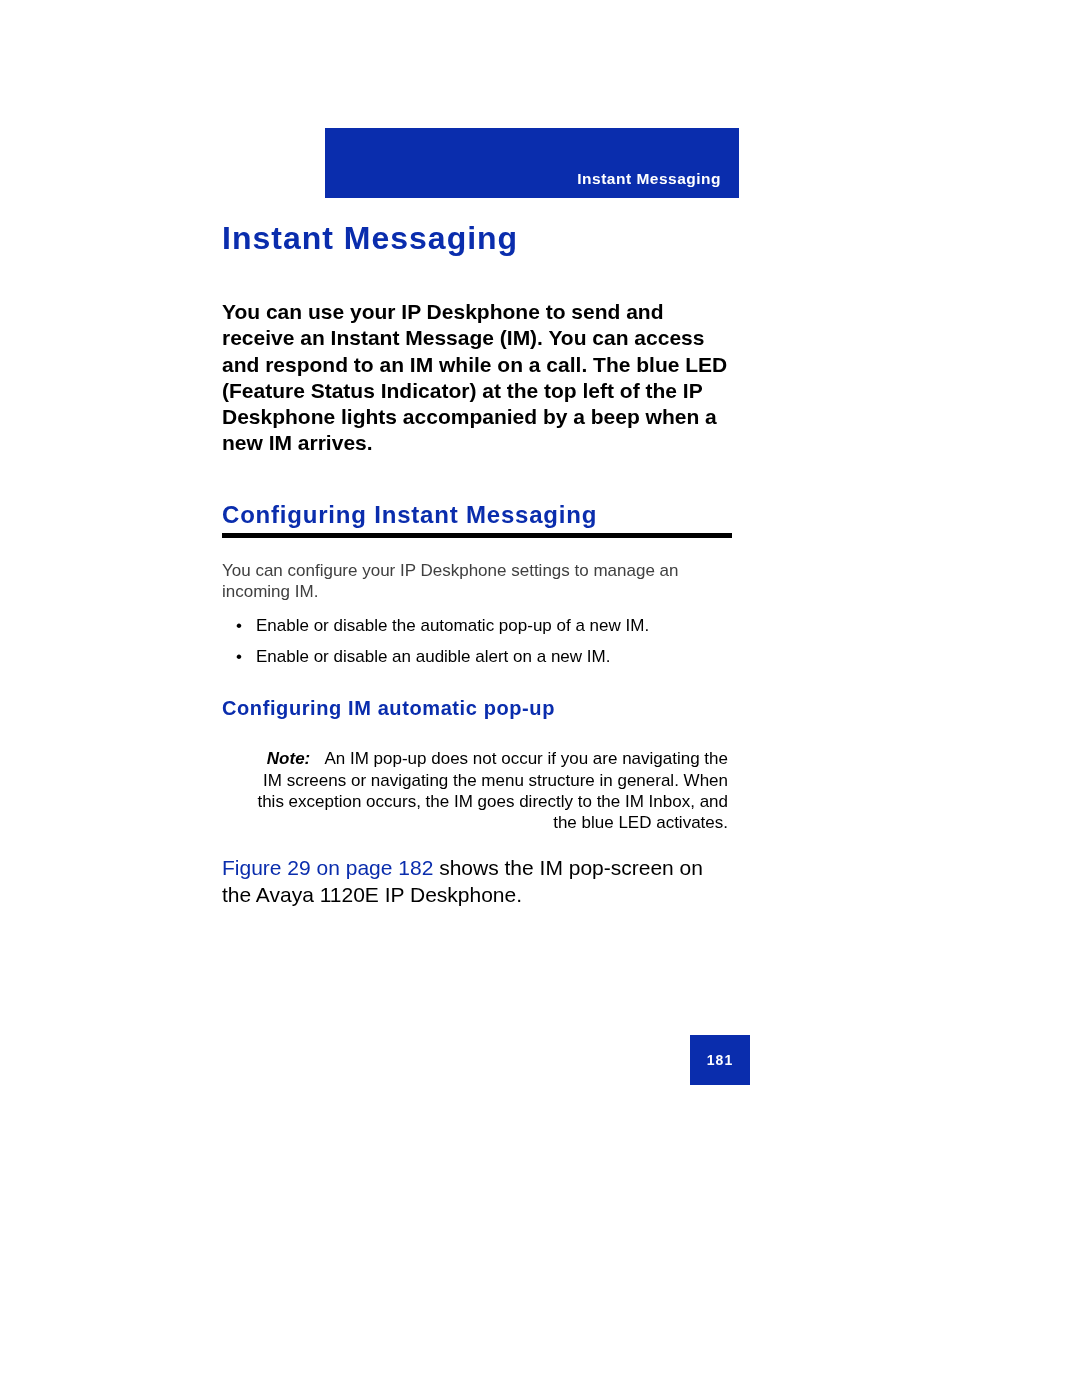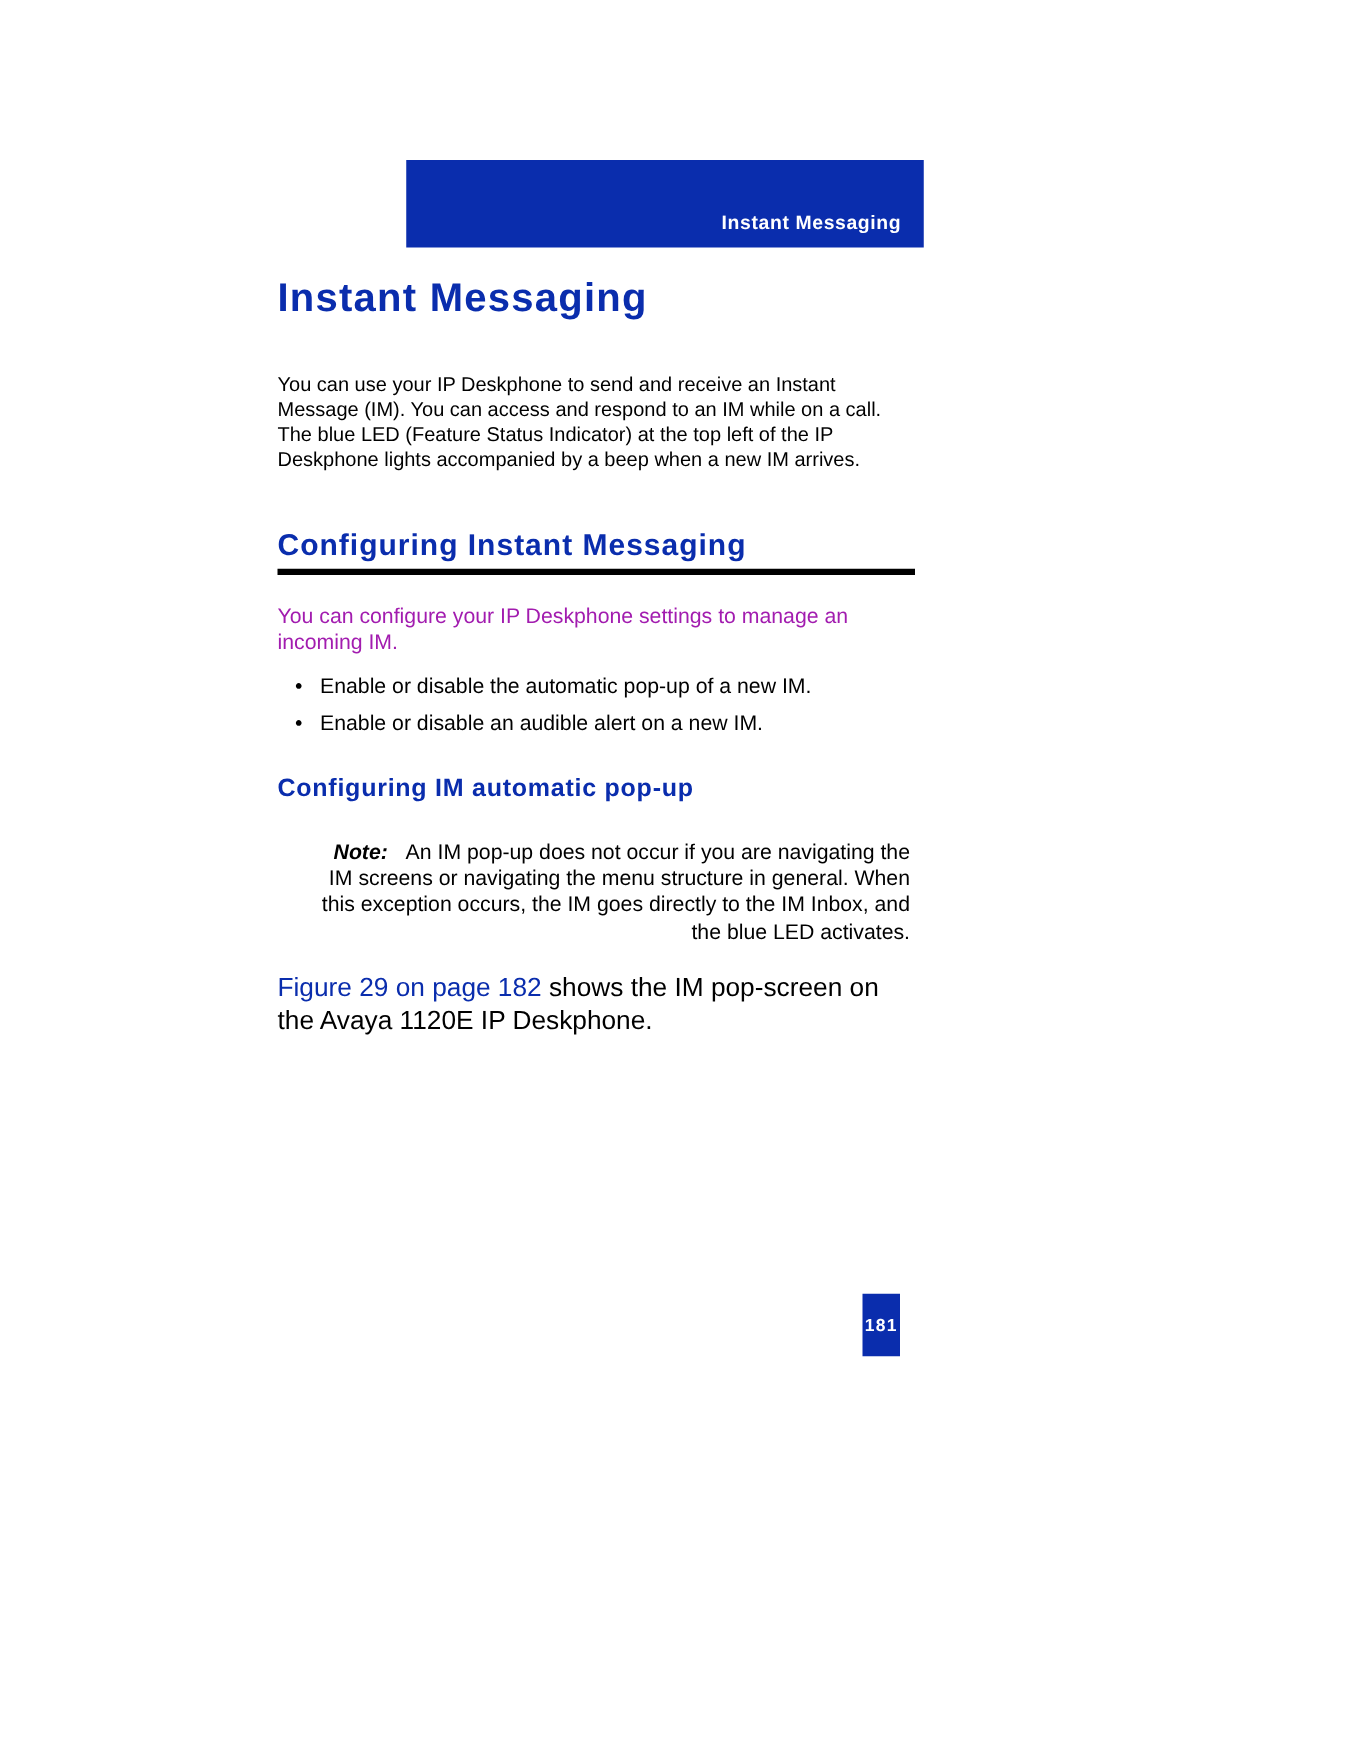--- a/index.html
+++ b/index.html
@@ -36,23 +36,24 @@
     }
     .h1 {
       color: #0a2dad;
       font-size: 32px;
       font-weight: bold;
       letter-spacing: 1px;
       margin-bottom: 42px;
     }
     .para {
       color: #000000;
-      font-size: 16px;
+      font-size: 21px;
       line-height: 1.25;
       margin-bottom: 22px;
+      font-weight: bold;
     }
     .h2 {
       color: #0a2dad;
       font-size: 24px;
       font-weight: bold;
       letter-spacing: 0.8px;
       margin-top: 44px;
       margin-bottom: 2px;
       padding-bottom: 4px;
       border-bottom: 5px solid #000000;
@@ -60,21 +61,21 @@
     }
     .h3 {
       color: #0a2dad;
       font-size: 20px;
       font-weight: bold;
       letter-spacing: 0.6px;
       margin-top: 28px;
       margin-bottom: 14px;
     }
     .sub-para {
-      color: #a21caf;
+      color: #404040;
       font-size: 17px;
       line-height: 1.25;
       margin-top: 22px;
       margin-bottom: 4px;
     }
     .bullet-list {
       margin-top: 12px;
       margin-bottom: 10px;
     }
     .bullet-item {
@@ -108,21 +109,21 @@
       line-height: 1.25;
       margin-top: 4px;
     }
     .ref-link {
       color: #0a2dad;
     }
     .page-box {
       position: absolute;
       top: 1035px;
       left: 690px;
-      width: 30px;
+      width: 60px;
       height: 50px;
       background: #0a2dad;
       display: flex;
       align-items: center;
       justify-content: center;
     }
     .page-num {
       color: #ffffff;
       font-size: 14px;
       font-weight: bold;

